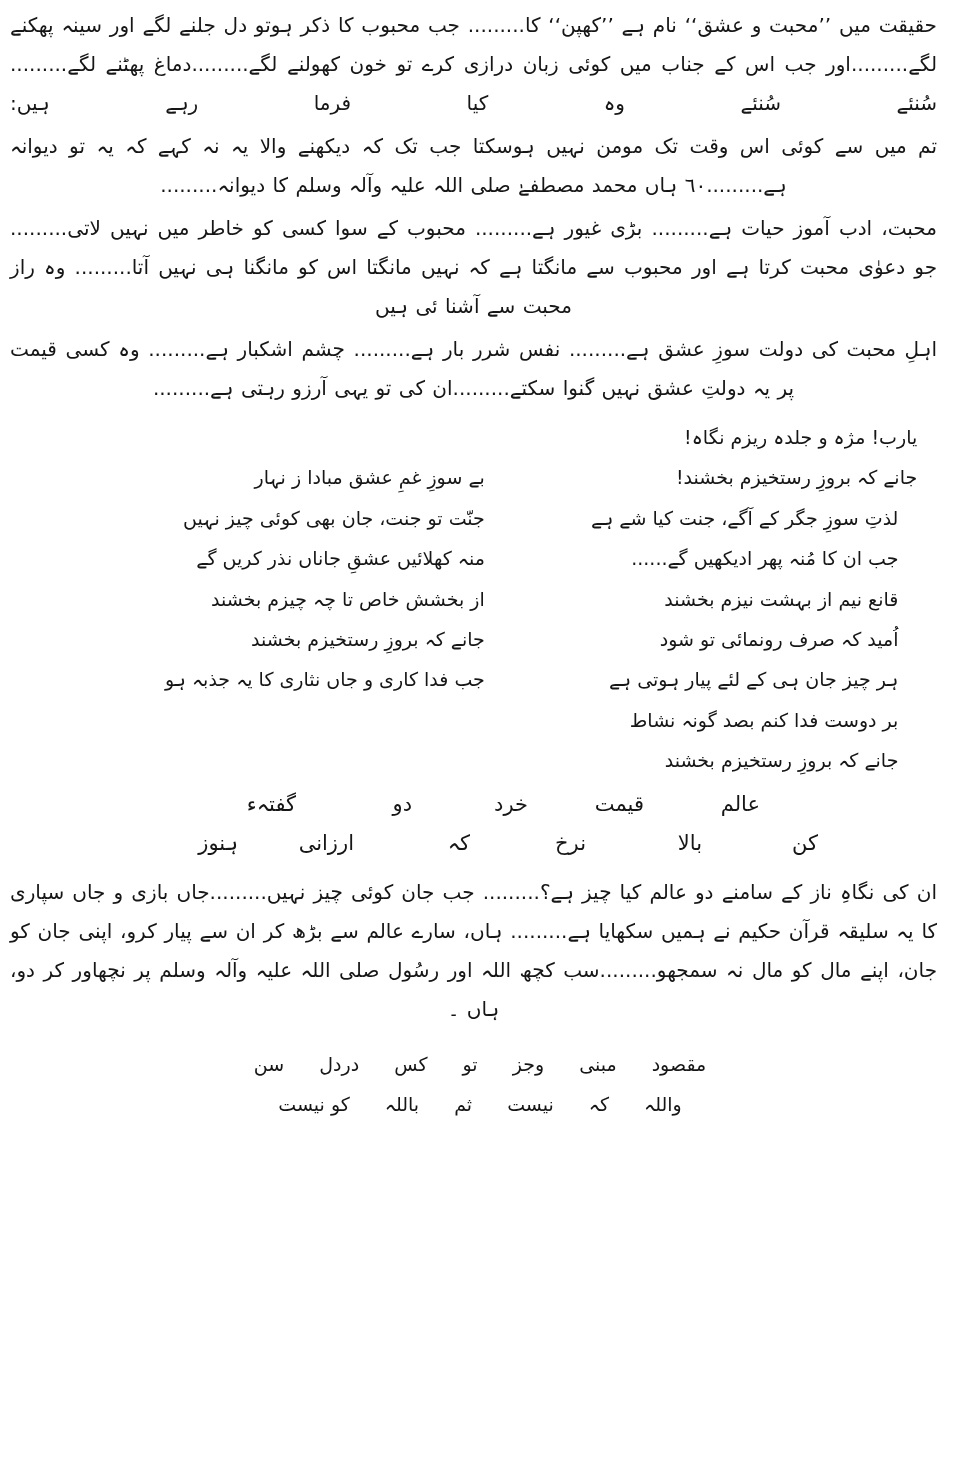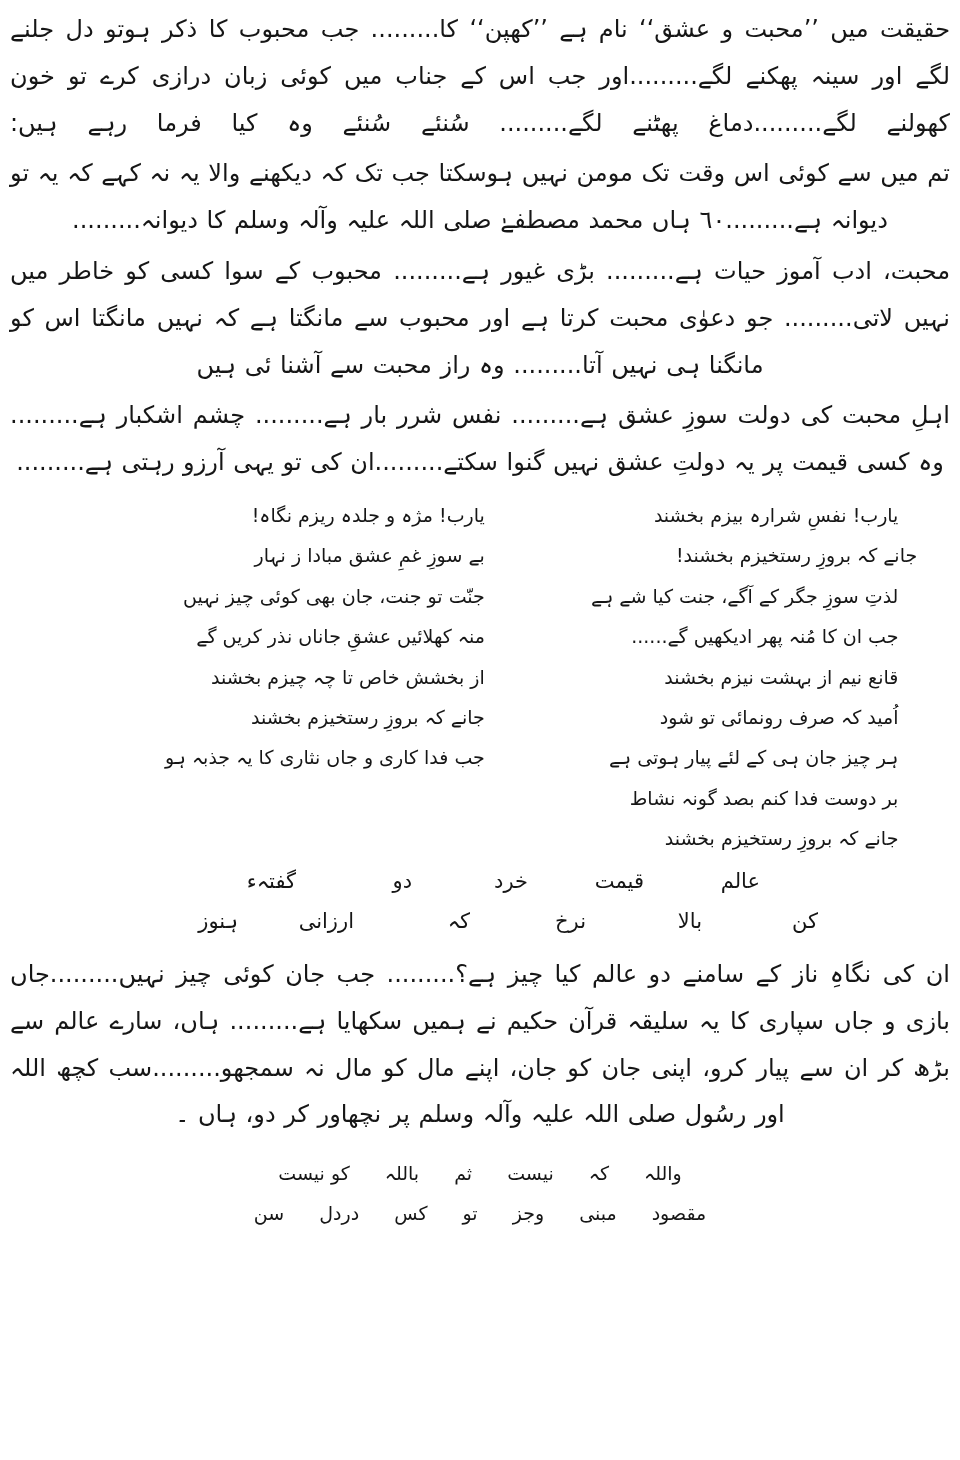--- a/index.html
+++ b/index.html
@@ -15,25 +15,25 @@
     direction: rtl;
   }
   .page {
     position: relative;
     width: 960px;
     min-height: 1460px;
     padding: 6px 10px 10px 10px;
     box-sizing: border-box;
   }
   .para {
-    font-size: 24px;
+    font-size: 20px;
     line-height: 1.95;
     text-align: justify;
     text-align-last: justify;
-    margin: 0 0 4px 0;
+    margin: 0 13px 4px 0;
     letter-spacing: 0px;
     word-spacing: 1px;
   }
   .para.last-center {
     text-align-last: center;
   }
 
   
   .verse-block {
     margin: 14px 0 6px 0;
@@ -126,21 +126,20 @@
   <p class="para last-center">تم میں سے کوئی اس وقت تک مومن نہیں ہوسکتا جب تک کہ دیکھنے والا یہ نہ کہے کہ یہ تو دیوانہ ہے.........٦٠ ہاں محمد مصطفےٰ صلی اللہ علیہ وآلہ وسلم کا دیوانہ.........</p>
 
   <p class="para last-center">محبت، ادب آموز حیات ہے......... بڑی غیور ہے......... محبوب کے سوا کسی کو خاطر میں نہیں لاتی......... جو دعوٰی محبت کرتا ہے اور محبوب سے مانگتا ہے کہ نہیں مانگتا اس کو مانگنا ہی نہیں آتا......... وہ راز محبت سے آشنا ئی ہیں</p>
 
 
   <p class="para last-center">اہلِ محبت کی دولت سوزِ عشق ہے......... نفس شرر بار ہے......... چشم اشکبار ہے......... وہ کسی قیمت پر یہ دولتِ عشق نہیں گنوا سکتے.........ان کی تو یہی آرزو رہتی ہے.........</p>
 
   <div class="verse-block">
 
     <div class="verse-row">
-      <div class="hemistich right">یارب! نفسِ شرارہ بیزم بخشند</div>
       <div class="hemistich left">یارب! مژہ و جلدہ ریزم نگاہ!</div>
     </div>
 
     <div class="verse-row">
       <div class="hemistich left">جانے کہ بروزِ رستخیزم بخشند!</div>
       <div class="hemistich right">بے سوزِ غمِ عشق مبادا ز نہار</div>
     </div>
 
     <div class="verse-row">
       <div class="hemistich right">لذتِ سوزِ جگر کے آگے، جنت کیا شے ہے</div>
@@ -192,32 +191,32 @@
       <span class="w">نرخ</span>
       <span class="w">کہ</span>
       <span class="w">ارزانی</span>
       <span class="w">ہنوز</span>
     </div>
   </div>
 
   <p class="para last-center">ان کی نگاہِ ناز کے سامنے دو عالم کیا چیز ہے؟......... جب جان کوئی چیز نہیں.........جاں بازی و جاں سپاری کا یہ سلیقہ قرآن حکیم نے ہمیں سکھایا ہے......... ہاں، سارے عالم سے بڑھ کر ان سے پیار کرو، اپنی جان کو جان، اپنے مال کو مال نہ سمجھو.........سب کچھ اللہ اور رسُول صلی اللہ علیہ وآلہ وسلم پر نچھاور کر دو، ہاں ۔</p>
 
   <div class="closing">
-    <div class="cl">
-      <span class="w">واللہ</span>
-      <span class="w">کہ</span>
-      <span class="w">نیست</span>
-      <span class="w">ثم</span>
-      <span class="w">باللہ</span>
-      <span class="w">کو نیست</span>
-    </div>
     <div class="cl">
       <span class="w">مقصود</span>
       <span class="w">مبنی</span>
       <span class="w">وجز</span>
       <span class="w">تو</span>
       <span class="w">کس</span>
       <span class="w">دردل</span>
       <span class="w">سن</span>
     </div>
+    <div class="cl">
+      <span class="w">واللہ</span>
+      <span class="w">کہ</span>
+      <span class="w">نیست</span>
+      <span class="w">ثم</span>
+      <span class="w">باللہ</span>
+      <span class="w">کو نیست</span>
+    </div>
   </div>
 
 </div>
 
 </body></html>

